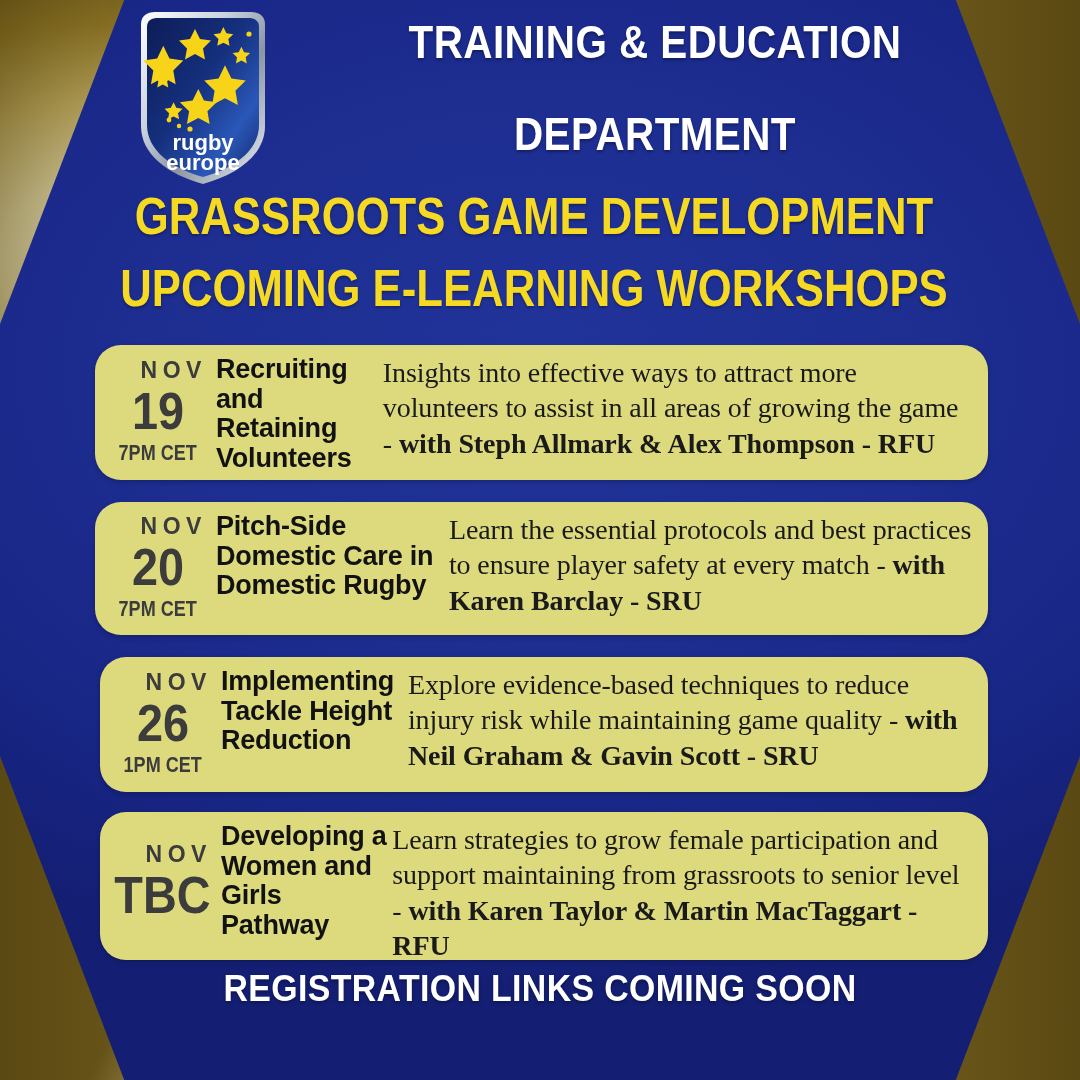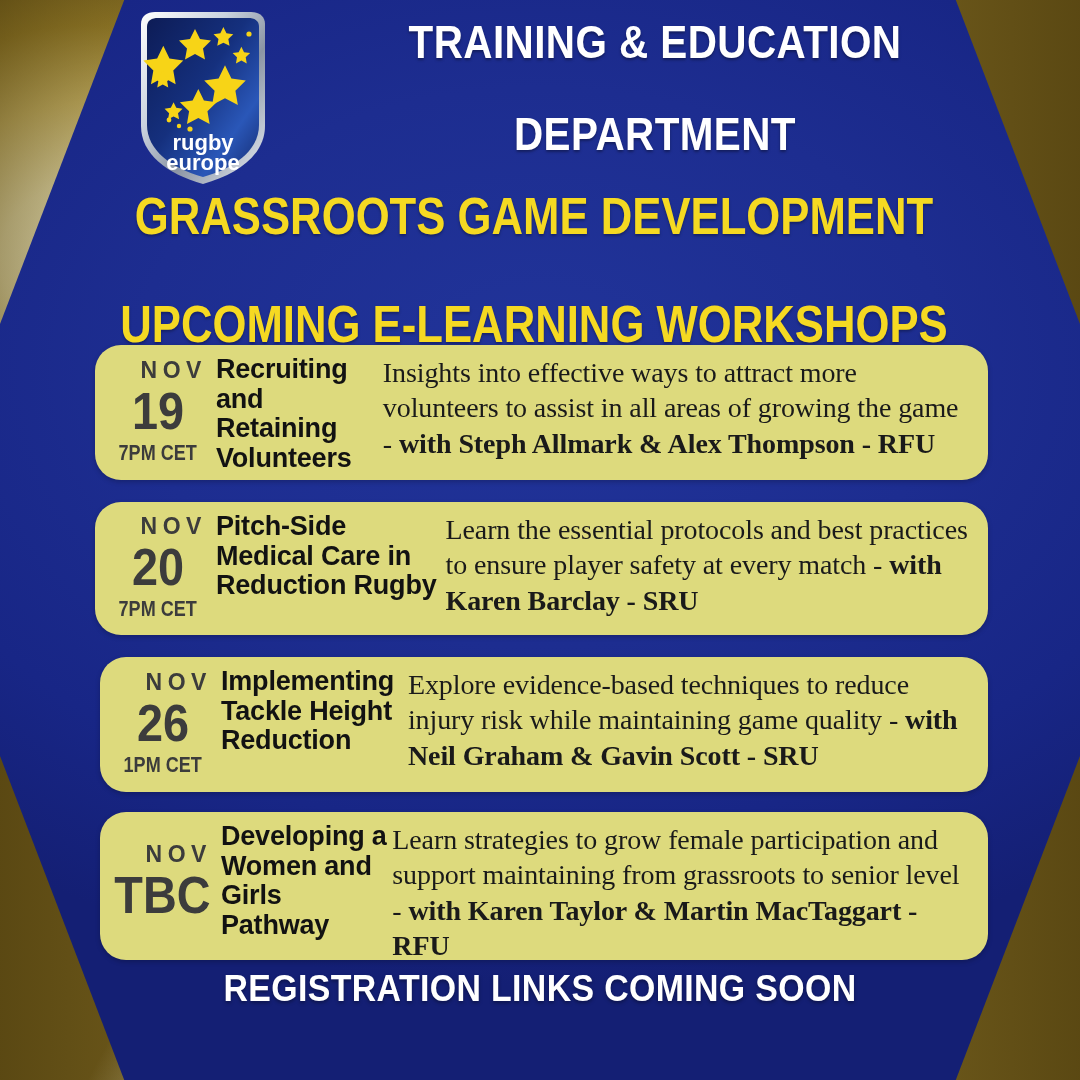--- a/index.html
+++ b/index.html
@@ -95,21 +95,21 @@
     font-weight:700;
     font-size:52px;
     line-height:1.0;
     letter-spacing:0px;
     transform:scaleX(.84);
     transform-origin:center;
     white-space:nowrap;
     text-shadow:0 2px 3px rgba(0,0,0,.30);
   }
   #sub1{top:190px;}
-  #sub2{top:262px;margin-top:36px;}
+  #sub2{top:262px;}
 
   
   .card{
     position:absolute;
     background:#ddda7d;
     border-radius:26px;
     display:flex;
     align-items:stretch;
     padding:8px 16px 8px 10px;
     box-shadow:0 2px 5px rgba(0,0,0,.22);
@@ -268,21 +268,21 @@
       </div>
     </div>
 
     <div class="card" id="card1">
       <div class="datecol">
         <div class="d-month">NOV</div>
         <div class="d-day">20</div>
         <div class="d-time">7PM CET</div>
       </div>
       <div class="textcol">
-        <div class="c-title">Pitch-Side Medical Care in Reduction Rugby</div>
+        <div class="c-title">Pitch-Side Domestic Care in Domestic Rugby</div>
         <div class="c-desc"><span>Learn the essential protocols and best practices to ensure player safety at every match - </span><b>with Karen Barclay - SRU</b></div>
       </div>
     </div>
 
     <div class="card" id="card2">
       <div class="datecol">
         <div class="d-month">NOV</div>
         <div class="d-day">26</div>
         <div class="d-time">1PM CET</div>
       </div>

